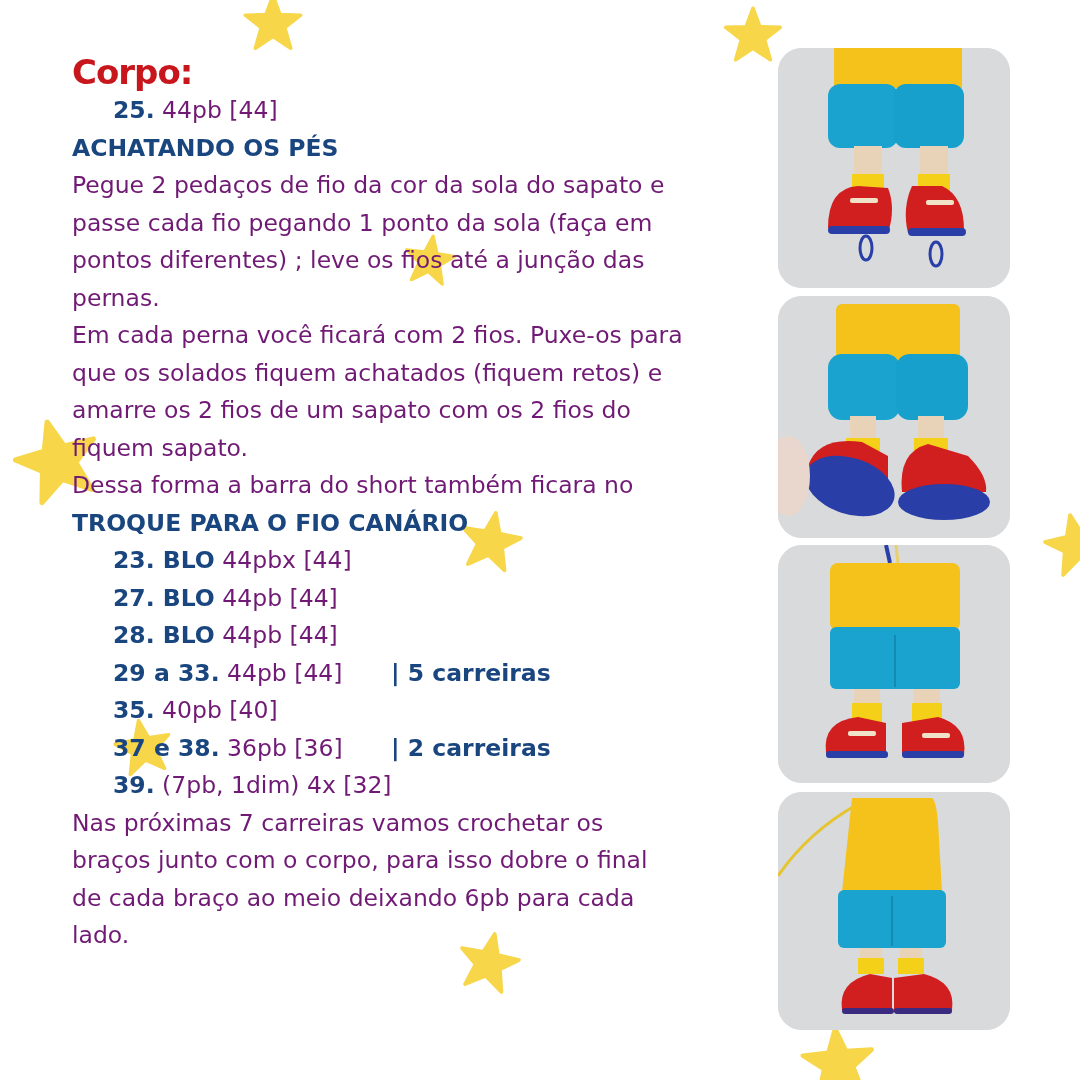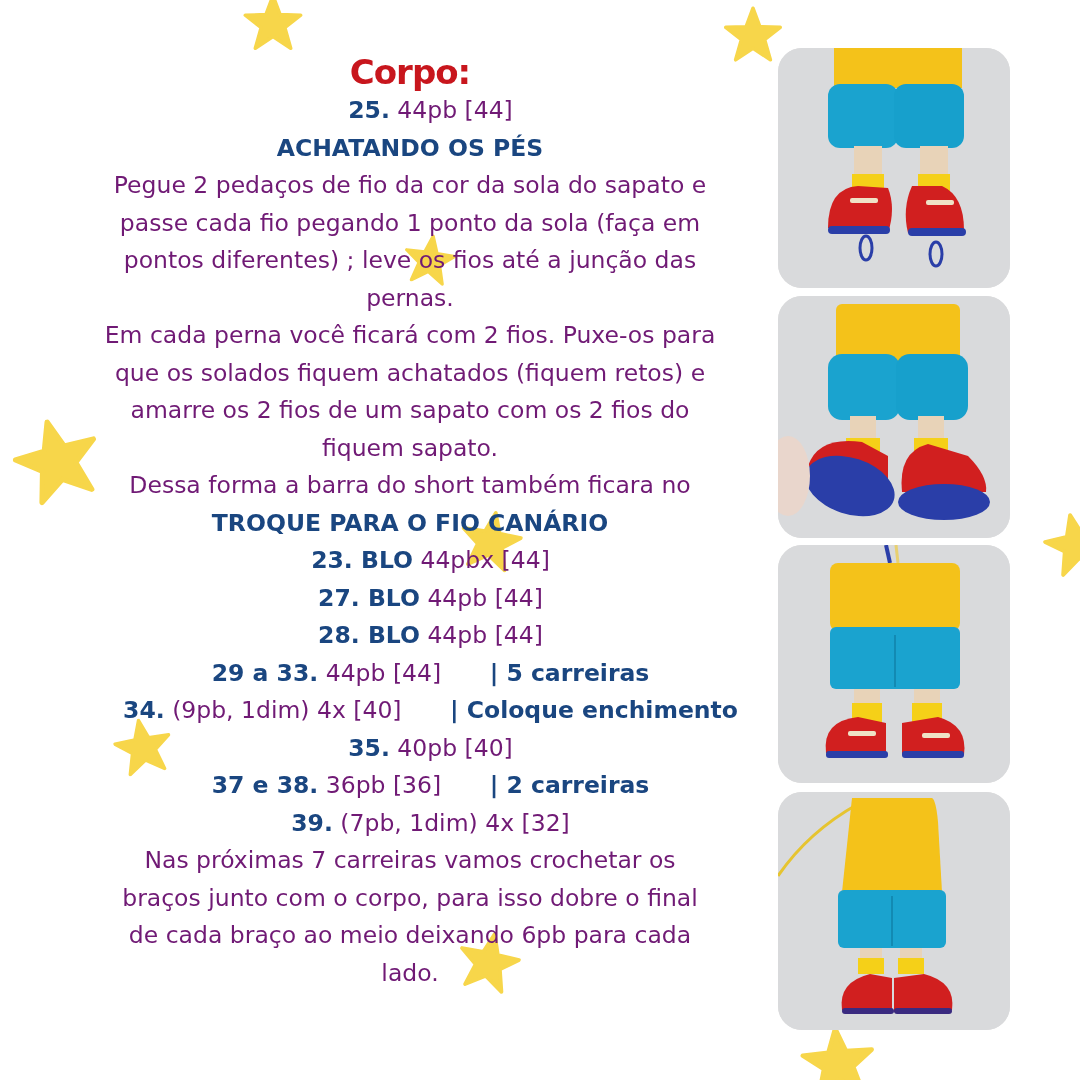--- a/index.html
+++ b/index.html
@@ -4,23 +4,22 @@
 <style>
   html, body { margin:0; padding:0; }
   body {
     width:1080px; height:1080px; position:relative; overflow:hidden;
     background:#ffffff;
     font-family:"DejaVu Sans", "Liberation Sans", sans-serif;
   }
   .star { position:absolute; z-index:0; }
   .star svg { display:block; }
   .content {
-    position:absolute; left:60px; top:52px; width:700px; z-index:1;
+    position:absolute; left:72px; top:52px; width:700px; z-index:1;
     color:#1f4d78;
-    text-align:center;
   }
   .title {
     font-family:"DejaVu Sans", sans-serif;
     font-weight:bold; font-size:34px; color:#c8161d; line-height:40px;
     letter-spacing:-1px; margin-bottom:0;
   }
   .line { font-size:23.5px; line-height:37.5px; white-space:nowrap; }
   .num { font-weight:bold; color:#1a4680;margin-left:41px; }
   .heading { font-weight:bold; color:#1a4680; }
   .body-text { color:#701a75; }
@@ -92,21 +91,20 @@
       <div class="line"><span class="body-text">Em cada perna você ficará com 2 fios. Puxe-os para</span></div>
       <div class="line"><span class="body-text">que os solados fiquem achatados (fiquem retos) e</span></div>
       <div class="line"><span class="body-text">amarre os 2 fios de um sapato com os 2 fios do</span></div>
       <div class="line"><span class="body-text">fiquem sapato.</span></div>
       <div class="line"><span class="body-text">Dessa forma a barra do short também ficara no</span></div>
       <div class="line"><span class="heading">TROQUE PARA O FIO CANÁRIO</span></div>
       <div class="line"><span class="num">23. BLO</span><span class="body-text" style="white-space: pre;"> 44pbx [44]</span></div>
       <div class="line"><span class="num">27. BLO</span><span class="body-text" style="white-space: pre;"> 44pb [44]</span></div>
       <div class="line"><span class="num">28. BLO</span><span class="body-text" style="white-space: pre;"> 44pb [44]</span></div>
       <div class="line"><span class="num">29 a 33.</span><span class="body-text" style="white-space: pre;"> 44pb [44] </span><span class="num">| 5 carreiras</span></div>
-      <div class="line"><span class="num">34.</span><span class="body-text" style="white-space: pre;"> (9pb, 1dim) 4x [40] </span><span class="num">| Coloque enchimento</span></div>
       <div class="line"><span class="num">35.</span><span class="body-text" style="white-space: pre;"> 40pb [40]</span></div>
       <div class="line"><span class="num">37 e 38.</span><span class="body-text" style="white-space: pre;"> 36pb [36] </span><span class="num">| 2 carreiras</span></div>
       <div class="line"><span class="num">39.</span><span class="body-text" style="white-space: pre;"> (7pb, 1dim) 4x [32]</span></div>
       <div class="line"><span class="body-text">Nas próximas 7 carreiras vamos crochetar os</span></div>
       <div class="line"><span class="body-text">braços junto com o corpo, para isso dobre o final</span></div>
       <div class="line"><span class="body-text">de cada braço ao meio deixando 6pb para cada</span></div>
       <div class="line"><span class="body-text">lado.</span></div>
     </div>
 </div>
 

